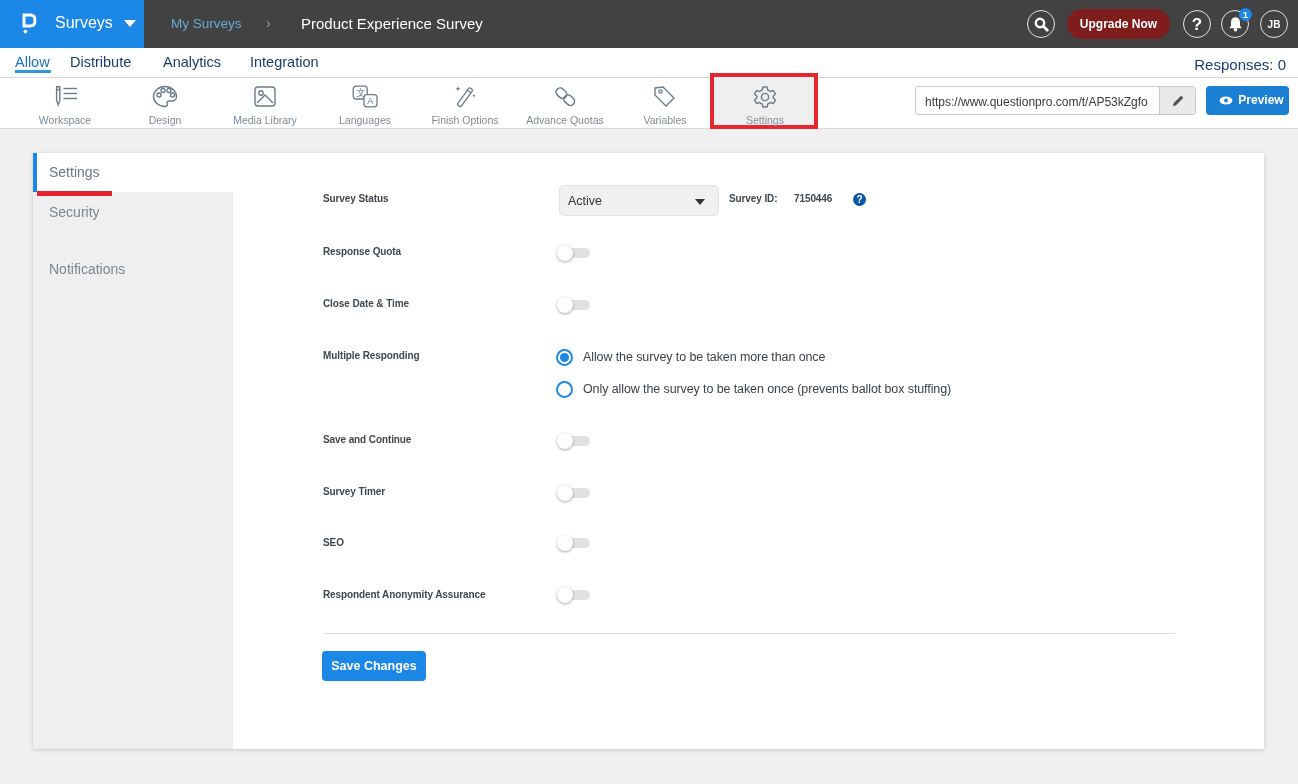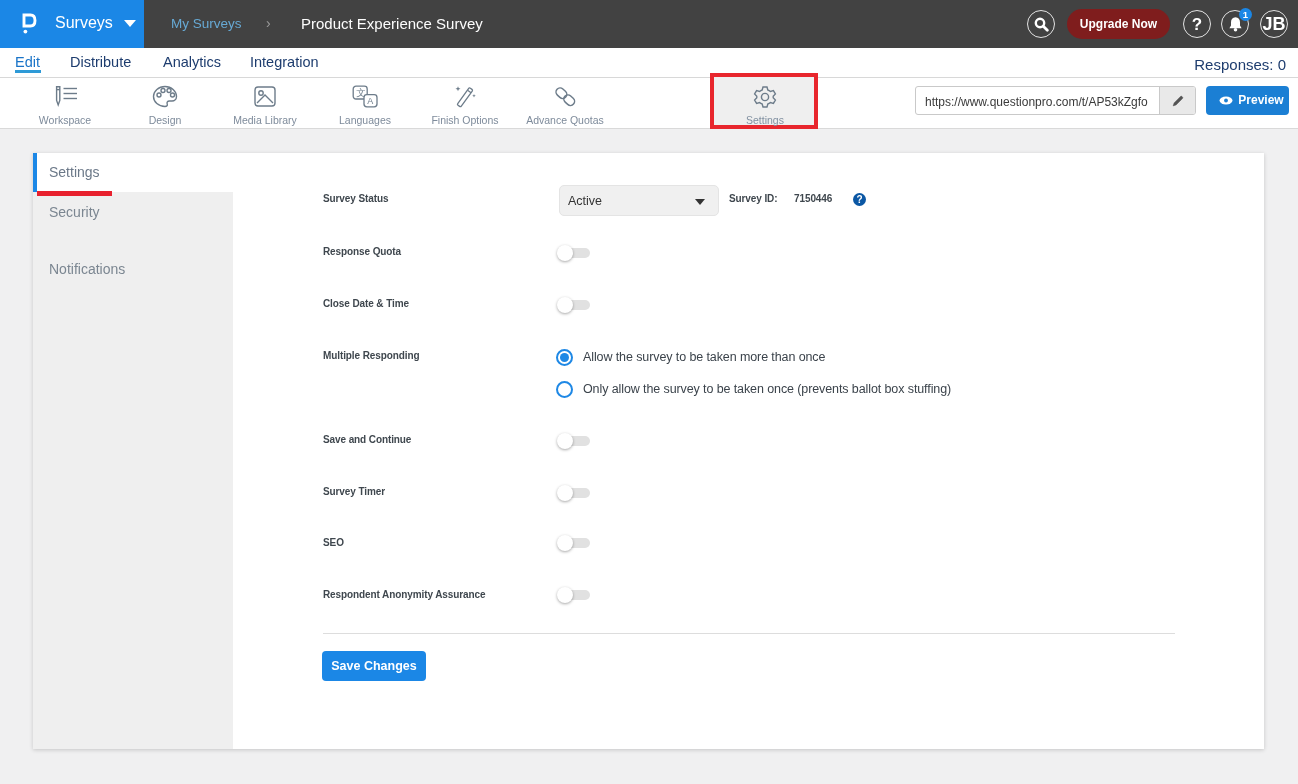--- a/index.html
+++ b/index.html
@@ -82,25 +82,25 @@
   </div>
   <div class="upgrade">Upgrade Now</div>
   <div class="circ" style="left:1183px; font-size:17px; font-weight:bold; line-height:27px;">?</div>
   <div class="circ" style="left:1221px;">
     <svg width="17" height="17" viewBox="0 0 17 17" style="margin-top:5px;">
       <path d="M8.5 1.2 C5.6 1.2 4 3.4 4 6.2 L4 9.6 L2.4 12.2 L14.6 12.2 L13 9.6 L13 6.2 C13 3.4 11.4 1.2 8.5 1.2 Z" fill="#fff"></path>
       <circle cx="8.5" cy="13.8" r="1.8" fill="#fff"></circle>
     </svg>
     <div style="position:absolute; left:17px; top:-3px; width:13px; height:13px; background:#1b87e6; border-radius:50%; font-size:9.5px; font-weight:bold; line-height:13px;">1</div>
   </div>
-  <div class="circ" style="left:1260px; font-size:18px; font-weight:bold; line-height:27px;">JB</div>
+  <div class="circ" style="left:1260px; font-size:10px; font-weight:bold; line-height:27px;">JB</div>
 </div>
 
 <div class="tabbar">
-  <div class="tab active" style="left:15px;">Edit</div>
+  <div class="tab active" style="left:15px;">Allow</div>
   <div class="tab" style="left:70px;">Distribute</div>
   <div class="tab" style="left:163px;">Analytics</div>
   <div class="tab" style="left:250px;">Integration</div>
   <div class="responses">Responses: 0</div>
 </div>
 
 <div class="toolbar">
   <div class="tool" style="left:15px;">
     <svg width="30" height="24" viewBox="0 0 30 24">
       <g fill="none" stroke="#6d7c8a" stroke-width="1.4">
@@ -159,20 +159,29 @@
   </div>
   <div class="tool" style="left:515px;">
     <svg width="26" height="24" viewBox="0 0 26 24">
       <g fill="none" stroke="#6d7c8a" stroke-width="1.5">
         <rect x="3.6" y="4.1" width="11.6" height="8.2" rx="4.1" transform="rotate(42 9.4 8.2)"></rect>
         <rect x="11.4" y="11.1" width="11.6" height="8.2" rx="4.1" transform="rotate(42 17.2 15.2)"></rect>
       </g>
     </svg>
     <div class="lbl">Advance Quotas</div>
   </div>
+  <div class="tool" style="left:615px;">
+    <svg width="26" height="24" viewBox="0 0 26 24">
+      <g fill="none" stroke="#6d7c8a" stroke-width="1.4">
+        <path d="M3 3 L11 2 L22 13 L14 21 L3 10 Z" transform="rotate(0)"></path>
+        <circle cx="8.5" cy="6.5" r="1.6"></circle>
+      </g>
+    </svg>
+    <div class="lbl">Variables</div>
+  </div>
   <div class="tool-settings-box"></div>
   <div class="tool" style="left:715px;">
     <svg width="26" height="24" viewBox="0 0 26 24">
       <g fill="none" stroke="#6d7c8a" stroke-width="1.4">
         <path d="M11 2 L15 2 L15.8 5 A7.5 7.5 0 0 1 18.4 6.5 L21.4 5.6 L23.4 9 L21.2 11.2 A7.5 7.5 0 0 1 21.2 12.8 L23.4 15 L21.4 18.4 L18.4 17.5 A7.5 7.5 0 0 1 15.8 19 L15 22 L11 22 L10.2 19 A7.5 7.5 0 0 1 7.6 17.5 L4.6 18.4 L2.6 15 L4.8 12.8 A7.5 7.5 0 0 1 4.8 11.2 L2.6 9 L4.6 5.6 L7.6 6.5 A7.5 7.5 0 0 1 10.2 5 Z"></path>
         <circle cx="13" cy="12" r="3.6"></circle>
       </g>
     </svg>
     <div class="lbl" style="color:#8291a1;">Settings</div>
   </div>

